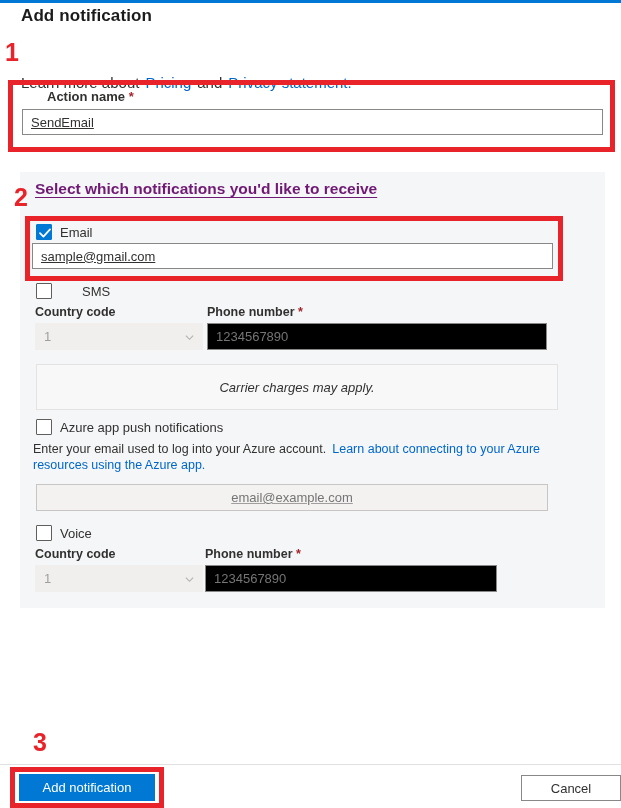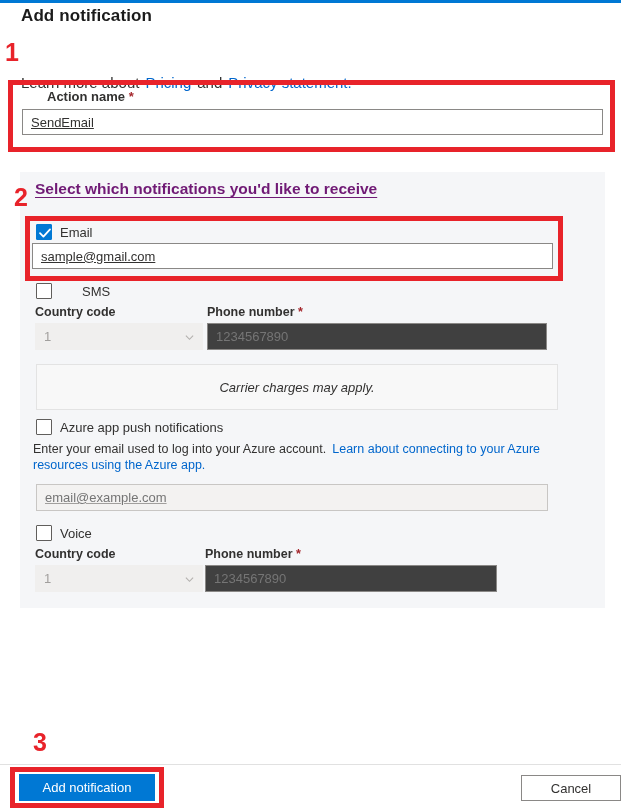--- a/index.html
+++ b/index.html
@@ -205,21 +205,21 @@
     height: 9px;
   }
   .disabled-select .chev svg { display: block; }
 
   #sms-cc   { left: 35px; top: 323px; width: 168px; }
   #voice-cc { left: 35px; top: 565px; width: 168px; }
 
   .disabled-input {
     position: absolute;
     box-sizing: border-box;
-    background: #404040;
+    background: #000000;
     border: 1px solid #8a8886;
     height: 27px;
     font-size: 13px;
     color: #a19f9d;
     padding: 0 8px;
     line-height: 25px;
   }
   #sms-phone   { left: 207px; top: 323px; width: 340px; }
   #voice-phone { left: 205px; top: 565px; width: 292px; }
 
@@ -255,20 +255,21 @@
   #push-input {
     position: absolute;
     left: 36px;
     top: 484px;
     width: 512px;
     background: #f3f2f1;
     border: 1px solid #c8c6c4;
     color: #a19f9d;
     height: 27px;
     line-height: 25px;
+    text-align: center;
   }
 
   
   .footer-divider {
     position: absolute;
     left: 0;
     top: 764px;
     width: 621px;
     height: 1px;
     background: #e1e1e1;

